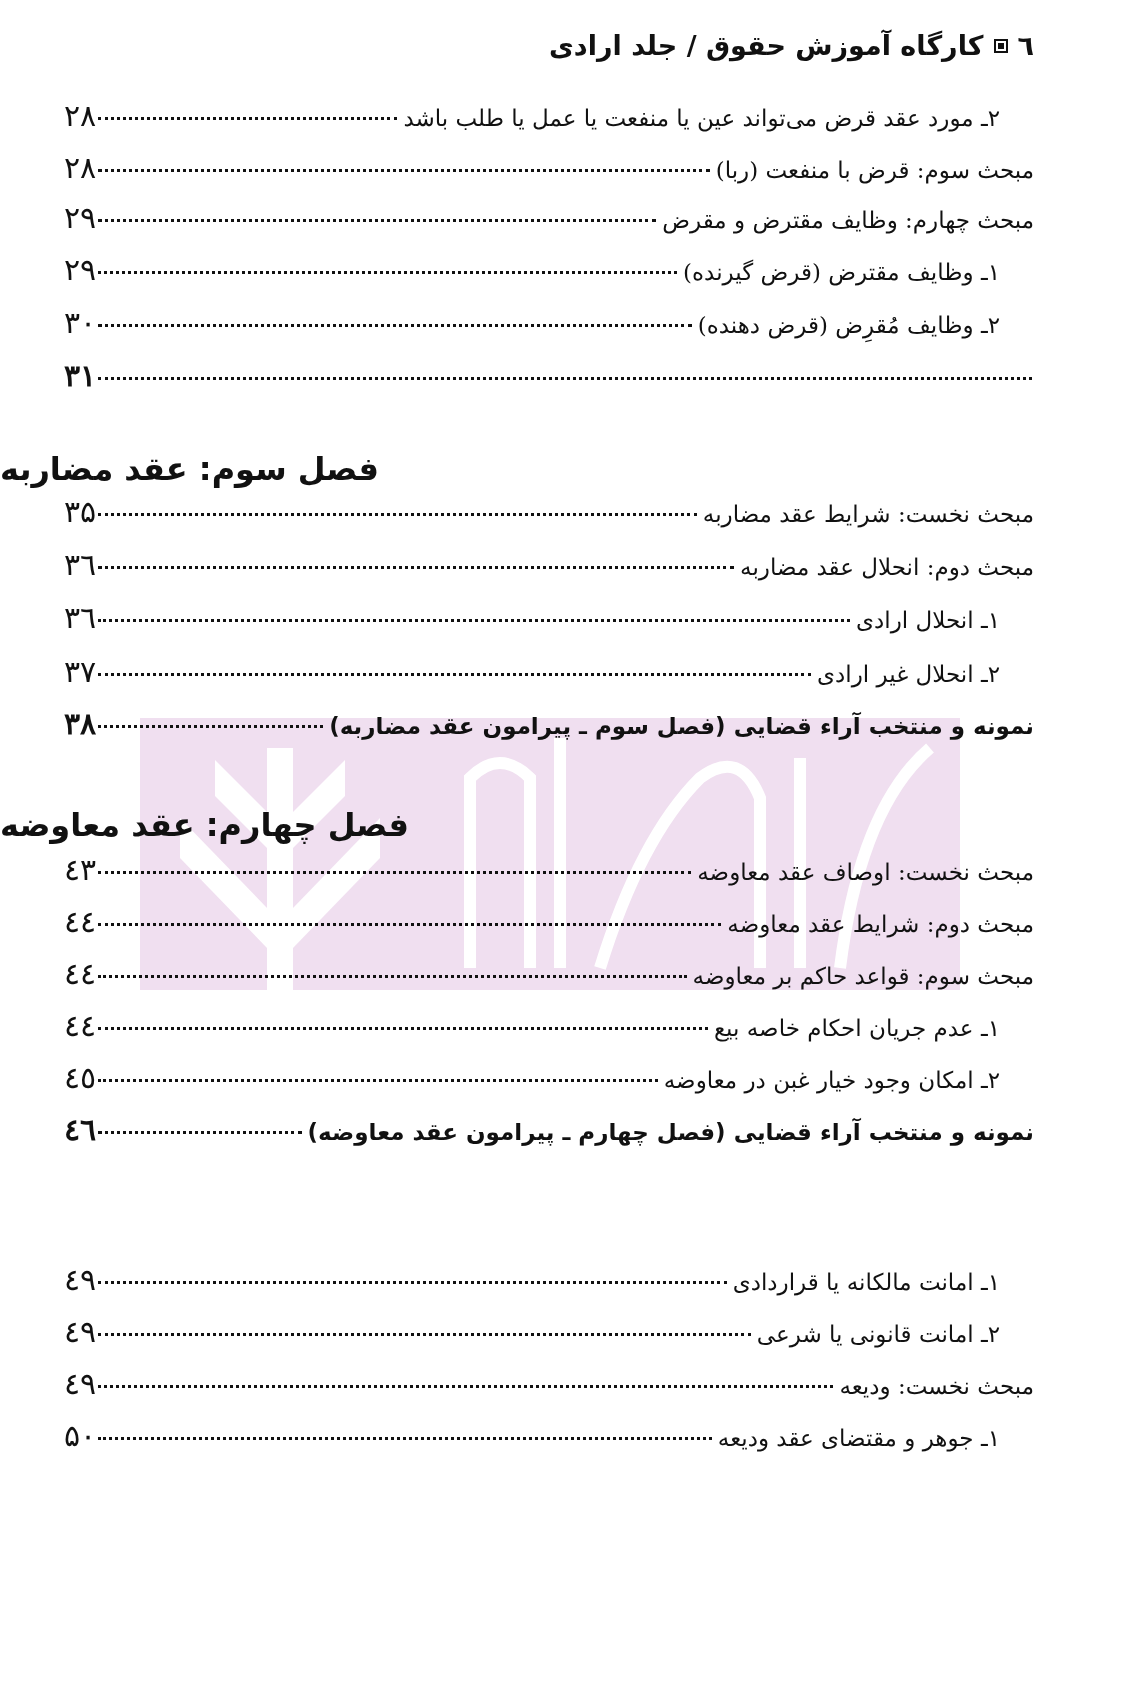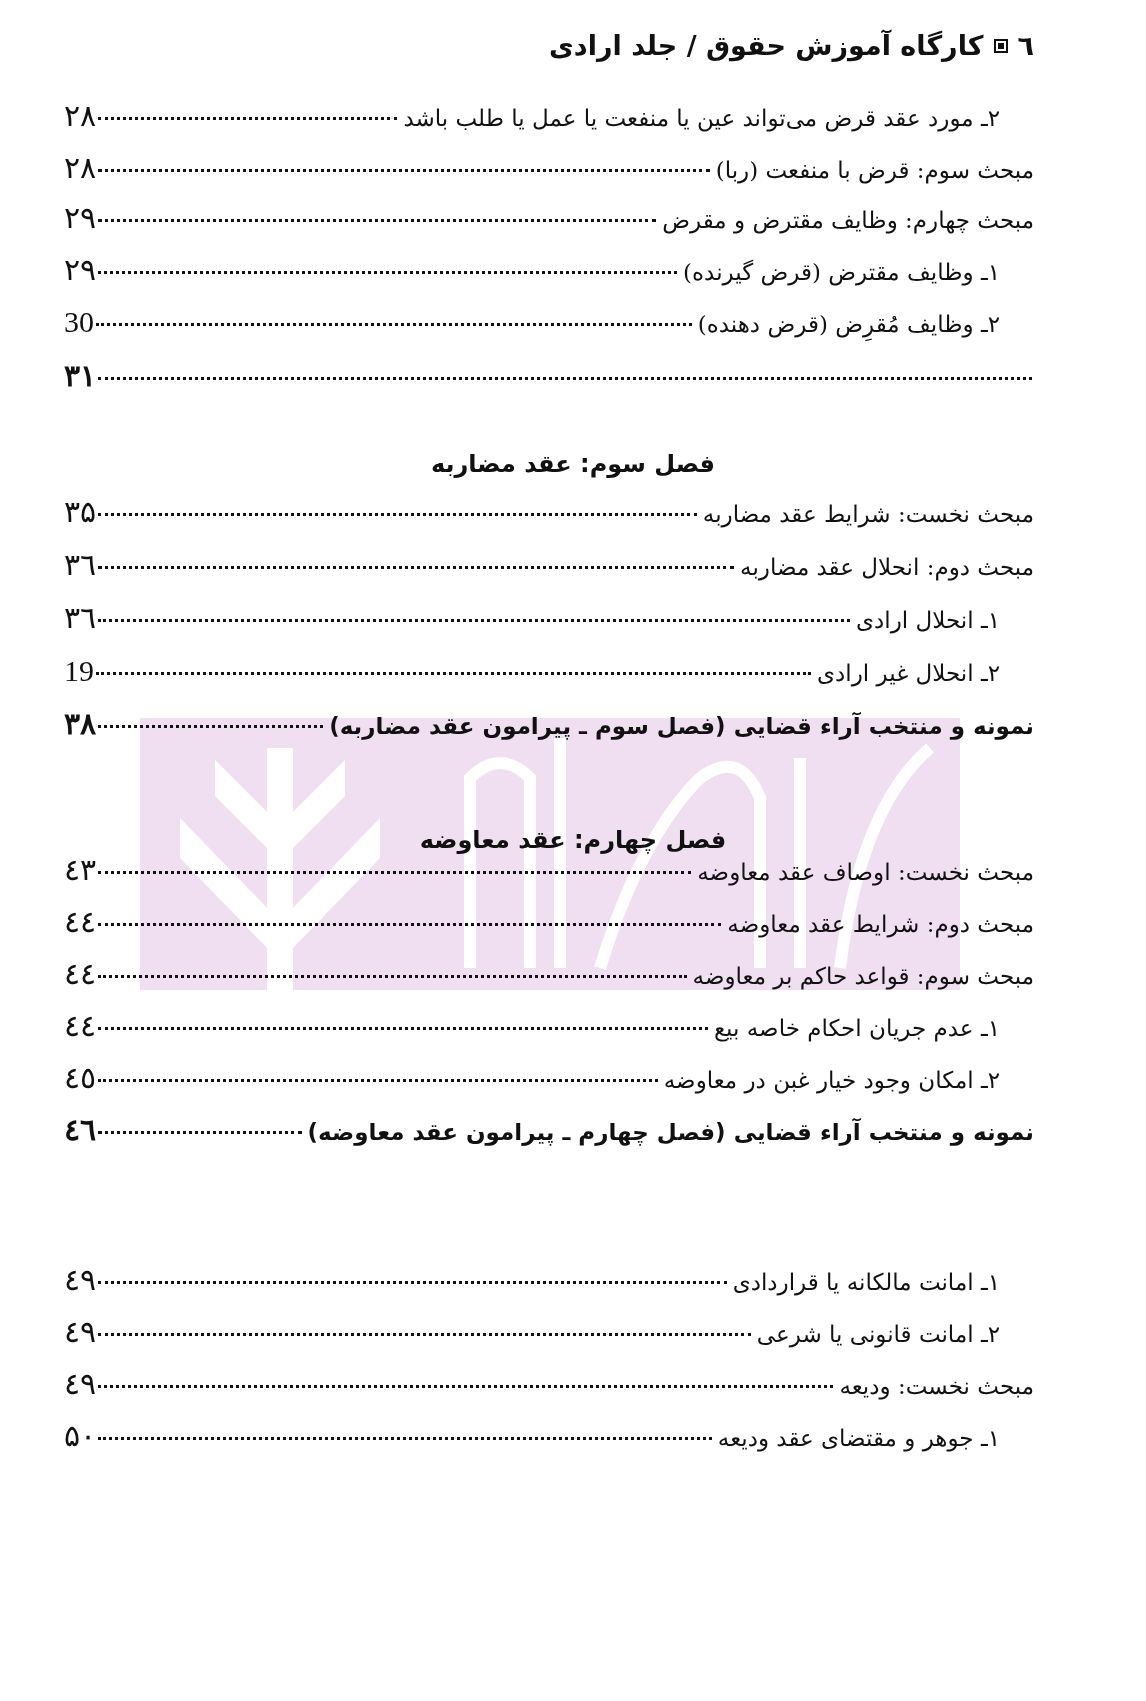--- a/index.html
+++ b/index.html
@@ -87,25 +87,25 @@
       flex: 0 0 auto;
       font-family: Liberation Serif, serif;
       font-size: 30px;
       min-width: 30px;
       text-align: left;
     }
 
     .chapter-heading {
       position: absolute;
       left: 0; right: 0;
-      text-align: center;
+      text-align: left;
       direction: rtl;
       font-family: "DejaVu Sans", "Liberation Sans", sans-serif;
       font-weight: bold;
-      font-size: 24px;
+      font-size: 32px;
       z-index: 2;
     }
   </style>
 </head>
 <body>
 
 <div class="page">
 
   <div class="watermark">
     <svg viewBox="0 0 820 272" preserveAspectRatio="none">
@@ -151,21 +151,21 @@
     <span class="toc-page">۲۹</span>
   </div>
   <div class="toc-row indent" style="top:252px;">
     <span class="toc-title">۱ـ وظایف مقترض (قرض گیرنده)</span>
     <span class="toc-leader"></span>
     <span class="toc-page">۲۹</span>
   </div>
   <div class="toc-row indent" style="top:305px;">
     <span class="toc-title">۲ـ وظایف مُقرِض (قرض دهنده)</span>
     <span class="toc-leader"></span>
-    <span class="toc-page">30</span>
+    <span class="toc-page">۳۰</span>
   </div>
   <div class="toc-row bold" style="top:358px;">
     <span class="toc-leader"></span>
     <span class="toc-page">۳۱</span>
   </div>
 
   <div class="chapter-heading" style="top:450px;">فصل سوم: عقد مضاربه</div>
 
   <div class="toc-row" style="top:494px;">
     <span class="toc-title">مبحث نخست: شرایط عقد مضاربه</span>
@@ -178,29 +178,29 @@
     <span class="toc-page">۳٦</span>
   </div>
   <div class="toc-row indent" style="top:600px;">
     <span class="toc-title">۱ـ انحلال ارادی</span>
     <span class="toc-leader"></span>
     <span class="toc-page">۳٦</span>
   </div>
   <div class="toc-row indent" style="top:654px;">
     <span class="toc-title">۲ـ انحلال غیر ارادی</span>
     <span class="toc-leader"></span>
-    <span class="toc-page">19</span>
+    <span class="toc-page">۳۷</span>
   </div>
   <div class="toc-row bold" style="top:706px;">
     <span class="toc-title">نمونه و منتخب آراء قضایی (فصل سوم ـ پیرامون عقد مضاربه)</span>
     <span class="toc-leader"></span>
     <span class="toc-page">۳۸</span>
   </div>
 
-  <div class="chapter-heading" style="top:806px;margin-top:20px;">فصل چهارم: عقد معاوضه</div>
+  <div class="chapter-heading" style="top:806px;">فصل چهارم: عقد معاوضه</div>
 
   <div class="toc-row" style="top:852px;">
     <span class="toc-title">مبحث نخست: اوصاف عقد معاوضه</span>
     <span class="toc-leader"></span>
     <span class="toc-page">٤۳</span>
   </div>
   <div class="toc-row" style="top:904px;">
     <span class="toc-title">مبحث دوم: شرایط عقد معاوضه</span>
     <span class="toc-leader"></span>
     <span class="toc-page">٤٤</span>

